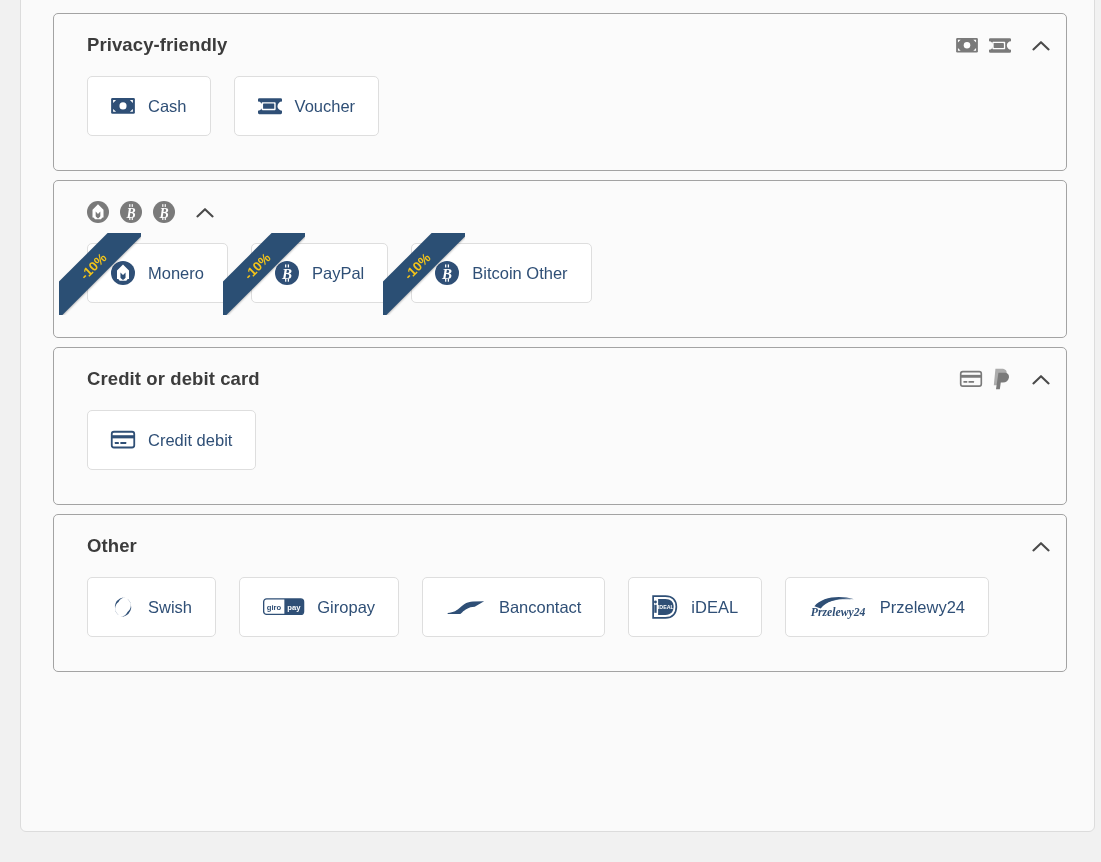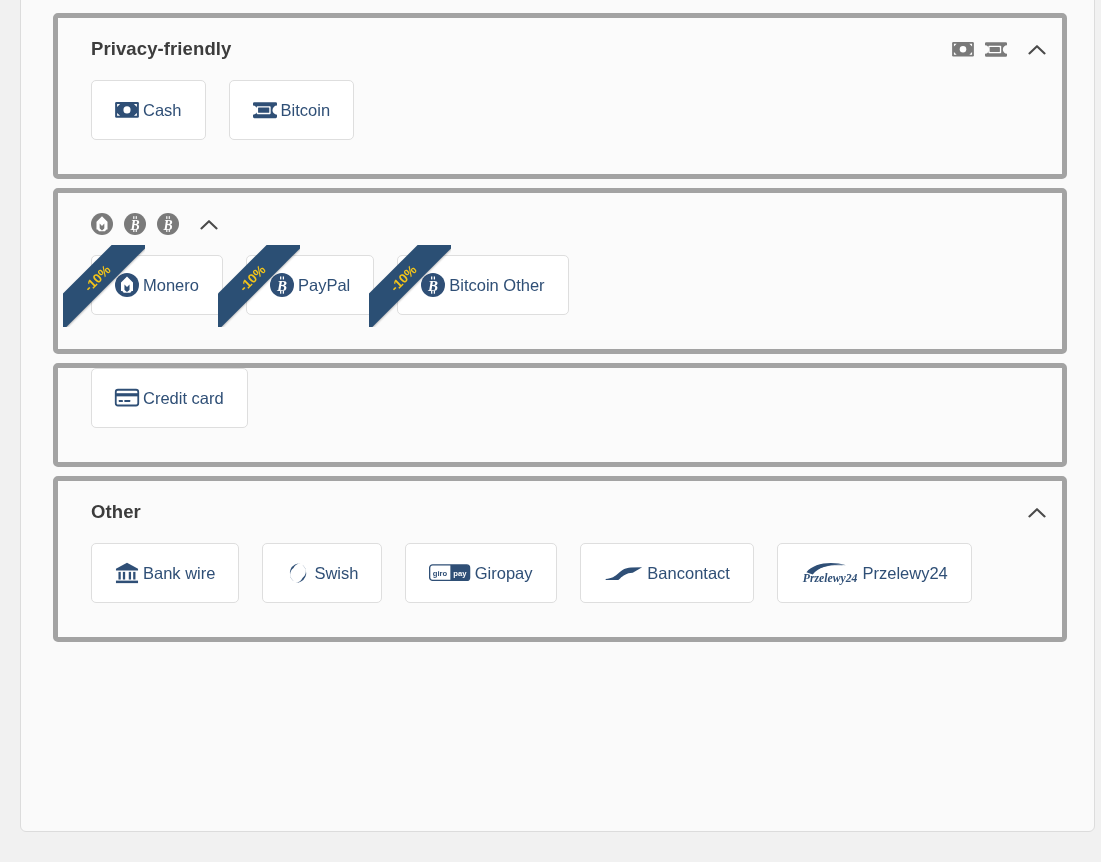--- a/index.html
+++ b/index.html
@@ -28,21 +28,21 @@
   #sections {
     position: absolute;
     left: 32px;
     top: 72px;
     width: 1014px;
   }
 
   
   .panel {
     background: #fbfbfb;
-    border: 5px solid #a3a3a3;
+    border: 1px solid #a3a3a3;
     border-radius: 5px;
     margin-bottom: 9px;
     box-sizing: border-box;
     position: relative;
   }
 
   .panel-head {
     height: 62px;
     display: flex;
     align-items: center;
@@ -87,21 +87,21 @@
   
   .method {
     position: relative;
     min-width: 92px;
     height: 60px;
     background: #ffffff;
     border: 1px solid #dedede;
     border-radius: 5px;
     display: flex;
     align-items: center;
-    gap: 4px;
+    gap: 13px;
     padding: 0 23px;
     box-sizing: border-box;
     cursor: pointer;
     overflow: visible;
   }
 
   .method .label {
     font-size: 16.5px;
     color: #2f4f76;
     white-space: nowrap;
@@ -190,21 +190,21 @@
             <span class="label">Cash</span>
           </div>
           <div class="method">
             <span class="glyph">
               <svg width="24" height="16.32" viewBox="0 0 36 24">
         <path d="M0 2a2 2 0 012-2h32a2 2 0 012 2v3.2a6.8 6.8 0 000 13.6V22a2 2 0 01-2 2H2a2 2 0 01-2-2v-3.2a6.8 6.8 0 000-13.6z" fill="#2f4f76"></path>
         <rect x="5.5" y="6" width="21" height="12" rx="1.2" fill="#fff"></rect>
         <rect x="7.6" y="8" width="16.8" height="8" rx="0.8" fill="#2f4f76"></rect>
       </svg>
             </span>
-            <span class="label">Bitcoin</span>
+            <span class="label">Voucher</span>
           </div>
         </div>
       </div>
       <div class="panel">
         <div class="panel-head">
           <div class="head-icons">
             <span class="gicon">
               <svg width="22" height="22" viewBox="0 0 32 32">
         <circle cx="16" cy="16" r="16" fill="#7a7a7a"></circle>
         <path d="M16 4.6L8 12.6V24h4.6V15.2L16 18.8l3.4-3.6V24H24V12.6z" fill="#fff"></path>
@@ -286,61 +286,72 @@
         <rect x="17" y="4.6" width="1.7" height="4" fill="#fff"></rect>
         <rect x="13.4" y="23.6" width="1.7" height="4" fill="#fff"></rect>
         <rect x="17" y="23.6" width="1.7" height="4" fill="#fff"></rect>
       </svg>
             </span>
             <span class="label">Bitcoin Other</span>
           </div>
         </div>
       </div>
       <div class="panel">
+        <div class="panel-head">
+          <div class="panel-title">Credit or debit card</div>
+          <div class="head-icons">
+            <span class="gicon">
+              <svg width="22" height="15.84" viewBox="0 0 32 23">
+        <rect x="1" y="1" width="30" height="21" rx="3" fill="none" stroke="#7a7a7a" stroke-width="2.4"></rect>
+        <rect x="1" y="5.6" width="30" height="4.2" fill="#7a7a7a"></rect>
+        <rect x="5" y="14.6" width="5.6" height="2.6" rx=".6" fill="#7a7a7a"></rect>
+        <rect x="12.4" y="14.6" width="8" height="2.6" rx=".6" fill="#7a7a7a"></rect>
+      </svg>
+            </span>
+            <span class="gicon">
+              <svg width="17.6" height="22" viewBox="0 0 26 32">
+        <path d="M3.6 1h9.2c5 0 8 2.3 7.4 6.9-.6 4.6-3.9 7.1-8.6 7.1H8.4L7 25.2H1.2z" fill="#7a7a7a" opacity=".62"></path>
+        <path d="M8.0 6.6h8.6c4.9 0 7.6 2.5 7 7-.6 4.7-4.2 7.4-9 7.4h-3.1L10.1 31H4.4z" fill="#7a7a7a"></path>
+      </svg>
+            </span>
+            <span class="chevron">
+              <svg width="18" height="11" viewBox="0 0 18 11">
+        <path d="M1.4 9.4L9 2.2l7.6 7.2" fill="none" stroke="#4a4a4a" stroke-width="2.1" stroke-linecap="round" stroke-linejoin="round"></path>
+      </svg>
+            </span>
+          </div>
+        </div>
         <div class="panel-body">
           <div class="method">
             <span class="glyph">
               <svg width="24" height="17.28" viewBox="0 0 32 23">
         <rect x="1" y="1" width="30" height="21" rx="3" fill="none" stroke="#2f4f76" stroke-width="2.4"></rect>
         <rect x="1" y="5.6" width="30" height="4.2" fill="#2f4f76"></rect>
         <rect x="5" y="14.6" width="5.6" height="2.6" rx=".6" fill="#2f4f76"></rect>
         <rect x="12.4" y="14.6" width="8" height="2.6" rx=".6" fill="#2f4f76"></rect>
       </svg>
             </span>
-            <span class="label">Credit card</span>
+            <span class="label">Credit debit</span>
           </div>
         </div>
       </div>
       <div class="panel">
         <div class="panel-head">
           <div class="panel-title">Other</div>
           <div class="head-icons">
             <span class="chevron">
               <svg width="18" height="11" viewBox="0 0 18 11">
         <path d="M1.4 9.4L9 2.2l7.6 7.2" fill="none" stroke="#4a4a4a" stroke-width="2.1" stroke-linecap="round" stroke-linejoin="round"></path>
       </svg>
             </span>
           </div>
         </div>
         <div class="panel-body">
           <div class="method">
             <span class="glyph">
-              <svg width="24" height="22.080000000000002" viewBox="0 0 32 30">
-        <path d="M16 1L1 9.3v2.4h30V9.3z" fill="#2f4f76"></path>
-        <rect x="4.4" y="13.4" width="3.1" height="10.4" fill="#2f4f76"></rect>
-        <rect x="10.4" y="13.4" width="3.1" height="10.4" fill="#2f4f76"></rect>
-        <rect x="18.4" y="13.4" width="3.1" height="10.4" fill="#2f4f76"></rect>
-        <rect x="24.4" y="13.4" width="3.1" height="10.4" fill="#2f4f76"></rect>
-        <rect x="1" y="25.3" width="30" height="3.4" fill="#2f4f76"></rect>
-      </svg>
-            </span>
-            <span class="label">Bank wire</span>
-          </div>
-          <div class="method">
-            <span class="glyph">
               <svg width="24" height="24" viewBox="0 0 32 32">
         <path d="M20.6 3.4A13.2 13.2 0 0010.4 27a10.6 10.6 0 01-.4-17.6 10.6 10.6 0 0110.6-6z" fill="#2f4f76"></path>
         <path d="M11.4 28.6A13.2 13.2 0 0021.6 5a10.6 10.6 0 01.4 17.6 10.6 10.6 0 01-10.6 6z" fill="#2f4f76"></path>
       </svg>
             </span>
             <span class="label">Swish</span>
           </div>
           <div class="method">
             <span class="glyph">
               <svg width="41.28" height="17.28" viewBox="0 0 56 23">
@@ -355,20 +366,32 @@
           <div class="method">
             <span class="glyph">
               <svg width="39.839999999999996" height="18.240000000000002" viewBox="0 0 52 24">
         <path d="M2 19.6c8-.4 12.4-3.6 16.4-7.2 4-3.6 8.6-7.4 17-7.8l14.6-.2-12.4 7.2c-8.4.4-12.6 3.8-16.6 7.4l-2.4 2.2H2z" fill="#2f4f76"></path>
       </svg>
             </span>
             <span class="label">Bancontact</span>
           </div>
           <div class="method">
             <span class="glyph">
+              <svg width="25.92" height="24" viewBox="0 0 30 28">
+        <path d="M1.2 1.2h14.3c8 0 12.8 4.6 12.8 12.6S23.5 26.8 15.5 26.8H1.2z" fill="none" stroke="#2f4f76" stroke-width="2"></path>
+        <path d="M7 4.6h8.5c6.2 0 9.6 3.4 9.6 9.2s-3.4 9.4-9.6 9.4H7z" fill="#2f4f76"></path>
+        <circle cx="3.9" cy="8.2" r="1.7" fill="#2f4f76"></circle>
+        <rect x="2.6" y="11.4" width="2.7" height="9.4" fill="#2f4f76"></rect>
+        <text x="16" y="16.6" text-anchor="middle" font-family="'Liberation Sans',sans-serif" font-size="6.2" font-weight="bold" fill="#fff">IDEAL</text>
+      </svg>
+            </span>
+            <span class="label">iDEAL</span>
+          </div>
+          <div class="method">
+            <span class="glyph">
               <svg width="57.599999999999994" height="25.44" viewBox="0 0 64 28">
         <path d="M6 13.4C14 3.2 34 .4 50 5.8c-13-2.6-29 .6-37 10.2z" fill="#2f4f76"></path>
         <path d="M16 9.4C24 4 38 3 48 6.2c-11-1.2-24 .4-32 5z" fill="#2f4f76" opacity=".75"></path>
         <text x="2" y="24" font-family="'Liberation Serif',serif" font-size="13" font-style="italic" font-weight="bold" fill="#2f4f76">Przelewy24</text>
       </svg>
             </span>
             <span class="label">Przelewy24</span>
           </div>
         </div>
       </div>

